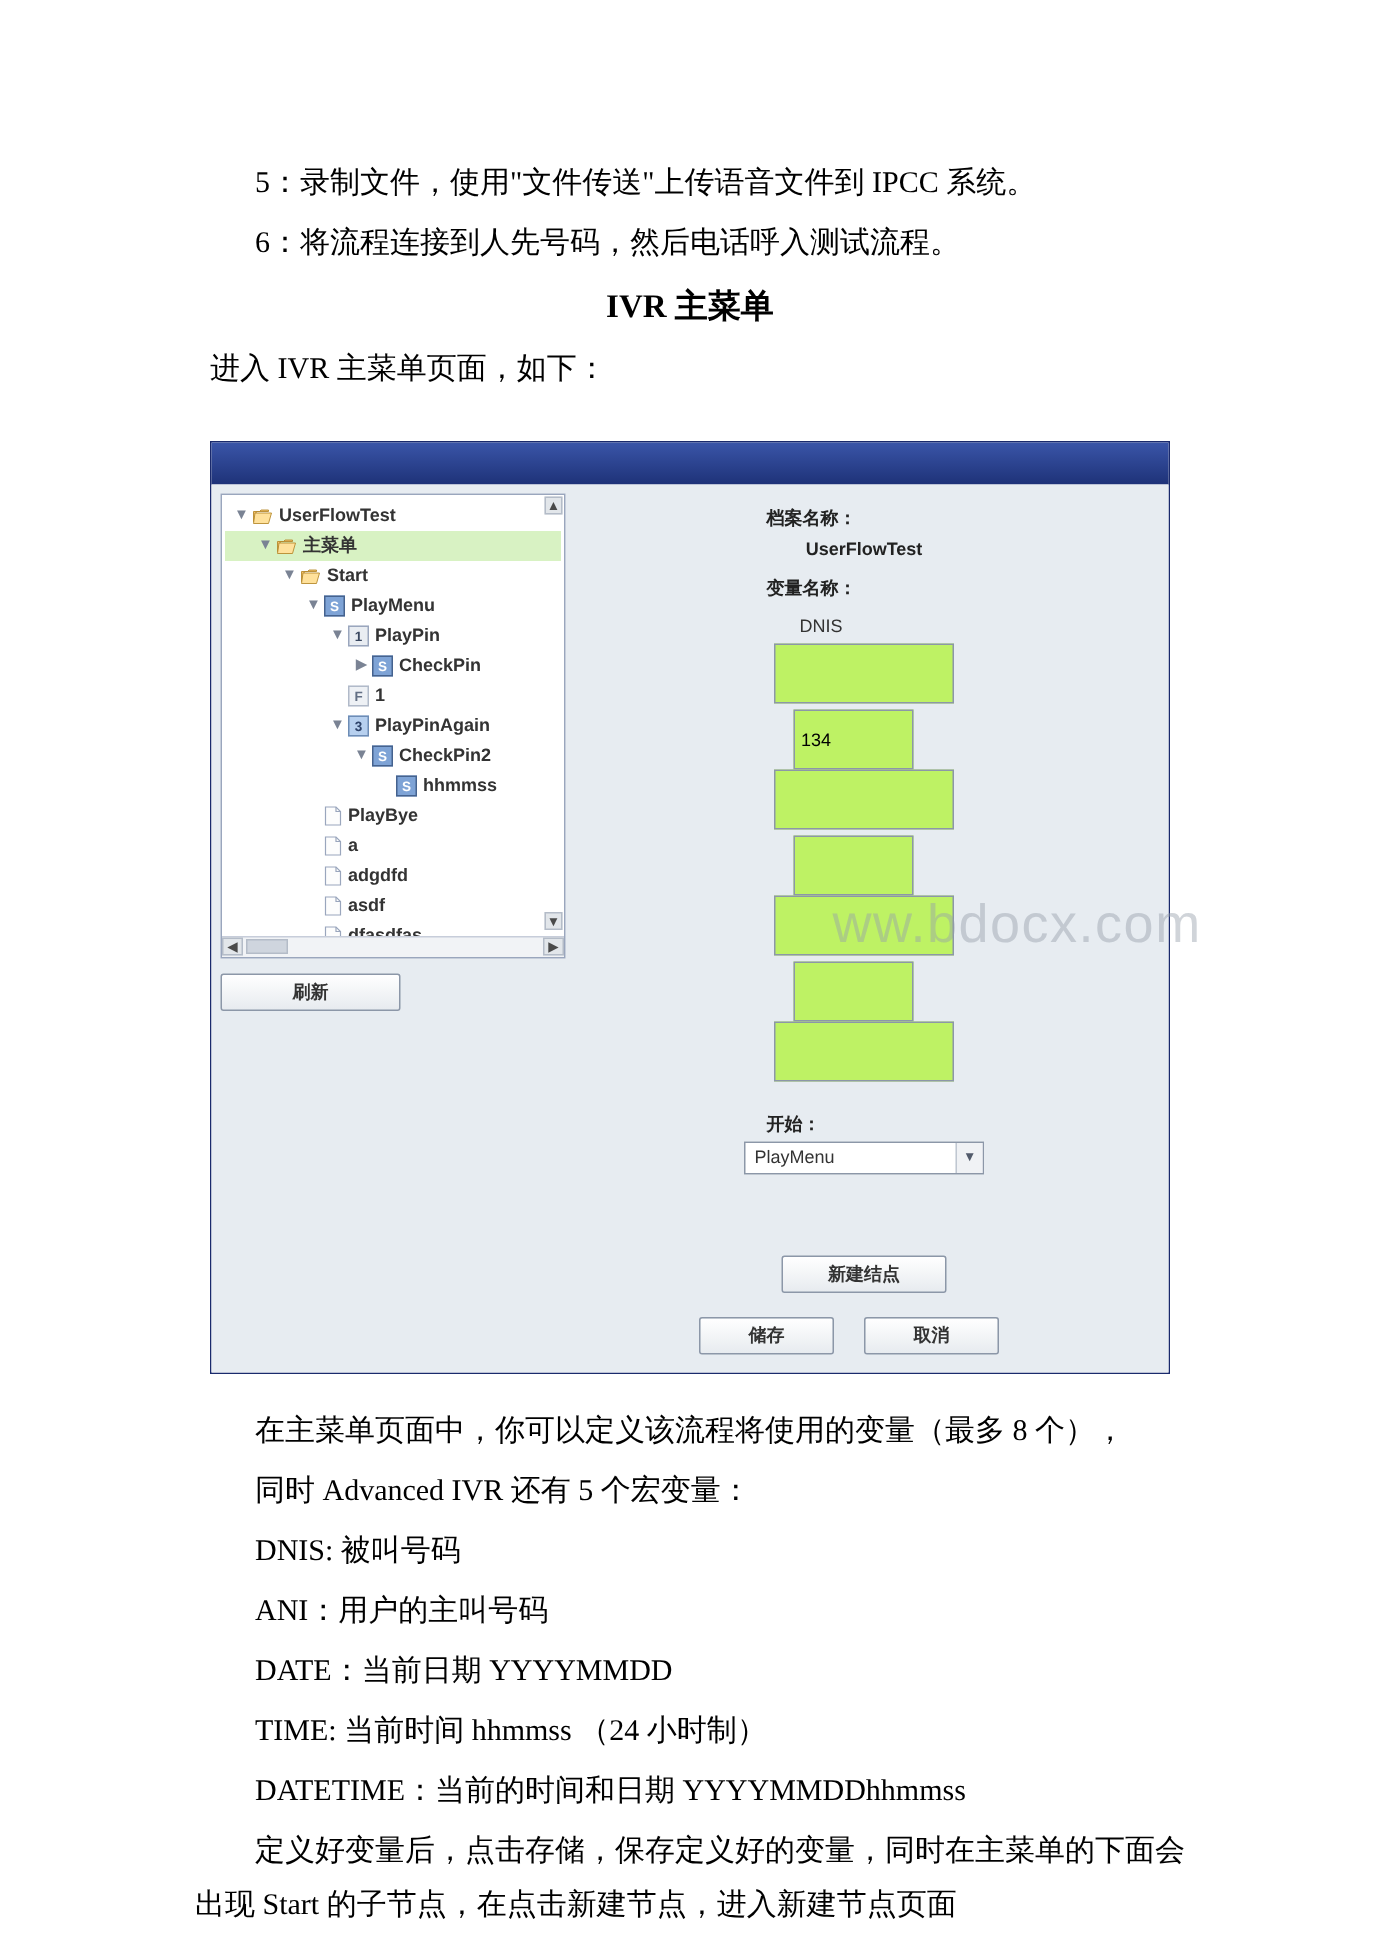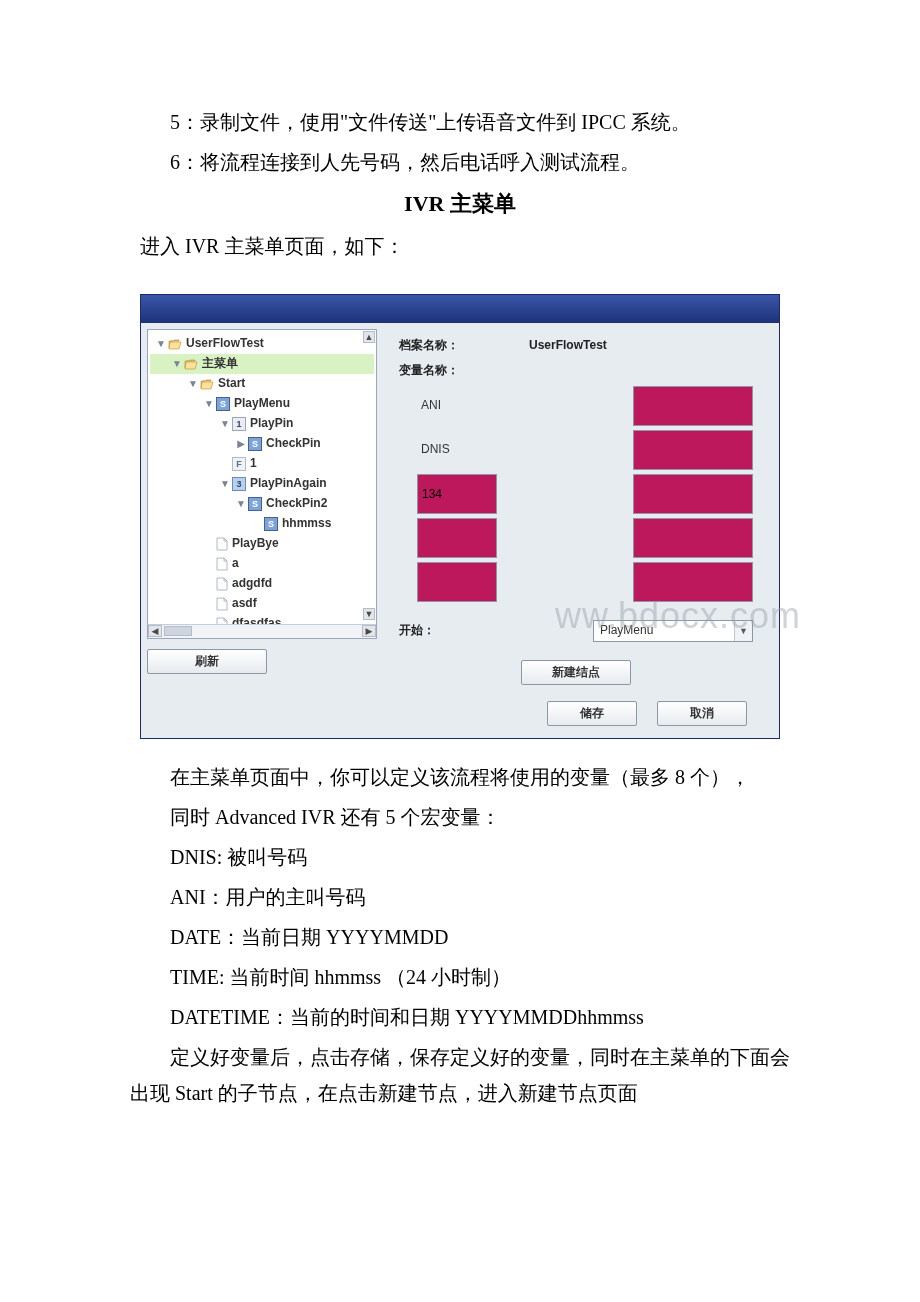--- a/index.html
+++ b/index.html
@@ -83,38 +83,38 @@
       padding: 3px 0;
       font-size: 12px;
       font-weight: bold;
       color: #333;
       text-align: center;
       min-width: 90px;
       cursor: pointer;
     }
 
     .right-col { flex:1; background: #e7ecf1; padding: 2px 6px 6px 2px; }
-    .form-row { display:flex; align-items:center; margin: 4px 14px; }
+    .form-row { display:flex; align-items:center; margin: 4px 14px; flex-direction: column; }
     .form-label { width: 130px; font-weight:bold; font-size:12px; color:#222; }
     .form-label.sub { padding-left: 22px; font-weight: normal; color:#333; }
     .form-value-text { font-weight:bold; color:#222; }
     .text-input {
-      height: 20px; border: 1px solid #8c97a8; background: #be185d; width: 120px; padding: 19px 4px; font-size:12px;
+      height: 20px; border: 1px solid #8c97a8; background: #bef264; width: 120px; padding: 19px 4px; font-size:12px;
     }
     .select-like {
       position: relative; display:inline-flex; align-items:center;
       height: 22px; border: 1px solid #8c97a8; background: #fff; width: 160px; padding: 0 20px 0 6px; font-size:12px;
     }
     .select-caret {
       position:absolute; right:0; top:0; bottom:0; width:18px; border-left:1px solid #c0c7d1;
       display:flex; align-items:center; justify-content:center; background:#f0f2f5; color:#525b6b; font-size:9px;
     }
     .spacer-8 { height: 10px; }
     .right-buttons { display:flex; justify-content:center; gap:8px; margin-top: 18px; }
-    .bottom-row { display:flex; justify-content:flex-end; gap:20px; margin-top: 16px; padding-right: 20px;}
+    .bottom-row { display:flex; justify-content:center; gap:20px; margin-top: 16px; padding-right: 20px;}
     .watermark {
       position: absolute; left: 172px; top: 255px; font-size: 36px; color: rgba(150,160,170,0.45);
       font-family: Arial, sans-serif; letter-spacing: 1px; pointer-events:none;
     }
 
     .app-outer { position: relative; }
   </style>
 </head>
 <body>
 
@@ -284,25 +284,20 @@
 
         <div class="form-row">
           <span class="form-label">档案名称：</span>
           <span class="form-value-text">UserFlowTest</span>
         </div>
 
         <div class="form-row">
           <span class="form-label">变量名称：</span>
         </div>
 
-        <div class="form-row">
-          <span class="form-label sub">ANI</span>
-          <span style="flex:1"></span>
-          <input class="text-input" type="text" style="">
-        </div>
 
         <div class="form-row">
           <span class="form-label sub">DNIS</span>
           <span style="flex:1"></span>
           <input class="text-input" type="text" style="">
         </div>
 
         <div class="form-row">
           <span class="form-label sub" style="padding-left:18px;">
             <input class="text-input" style="width: 80px;" type="text" value="134">
@@ -334,21 +329,21 @@
           <span style="flex:1"></span>
           <div class="select-like">
             <span>PlayMenu</span>
             <span class="select-caret">▼</span>
           </div>
         </div>
 
         <div class="watermark">ww.bdocx.com</div>
 
         <div class="right-buttons">
-          <button class="win-btn" style="min-width:110px;">新建结点</button>
+          <button class="win-btn" style="min-width:110px;margin-top:36px;">新建结点</button>
         </div>
 
         <div class="bottom-row">
           <button class="win-btn">储存</button>
           <button class="win-btn">取消</button>
         </div>
 
       </div>
     </div>
   </div>

